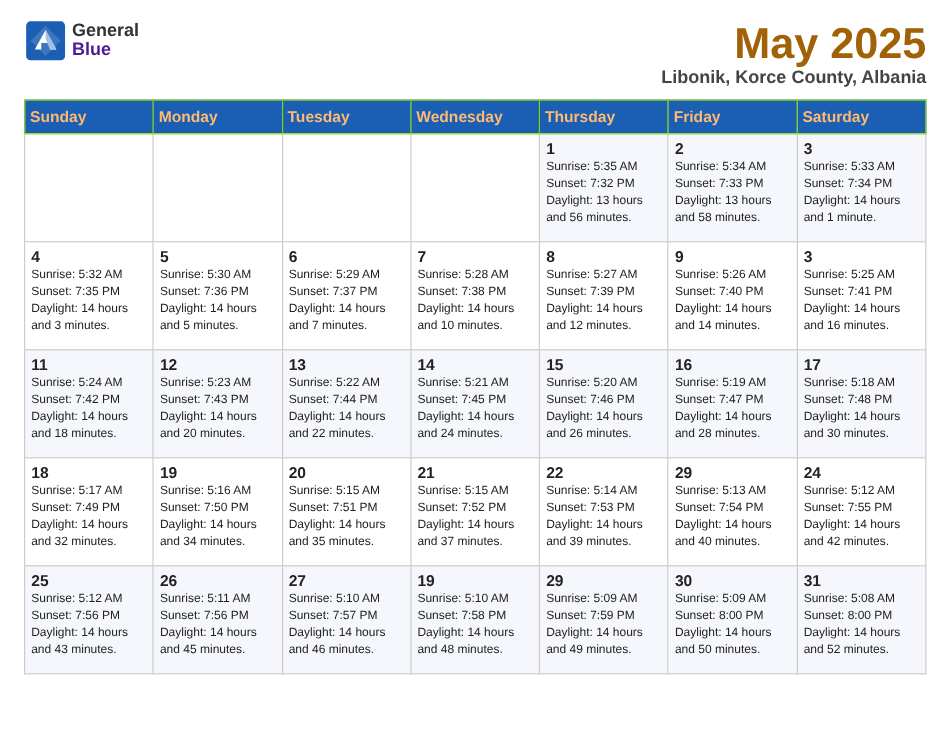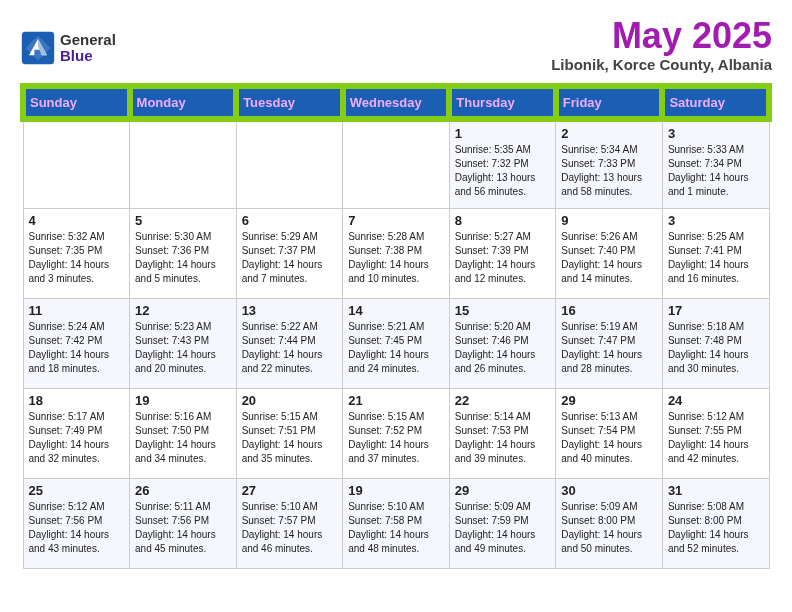--- a/index.html
+++ b/index.html
@@ -17,54 +17,53 @@
     .header {
       display: flex;
       justify-content: space-between;
       align-items: flex-start;
       margin-bottom: 10px;
     }
     .logo {
       display: flex;
       align-items: center;
       gap: 0;
-      margin-top: 14px;
     }
     .logo-icon {
       width: 36px;
       height: 36px;
       margin-right: 4px;
     }
     .title-block {
       text-align: right;
     }
     .month-title {
       font-size: 36px;
       font-weight: bold;
-      color: #a21caf;
+      color: #a16207;
       line-height: 1.1;
     }
     .location {
       font-size: 15px;
       color: #444;
       font-weight: bold;
     }
     table {
       width: 100%;
       border-collapse: collapse;
       table-layout: fixed;
     }
     thead tr th {
       background-color: #1a5fb4;
-      color: #f0abfc;
+      color: #fdba74;
       font-size: 13px;
       font-weight: bold;
       padding: 6px 4px;
       text-align: left;
-      border: 6px solid #84cc16;
+      border: 1px solid #84cc16;
     }
     tbody tr td {
       vertical-align: top;
       border: 1px solid #ccc;
       padding: 4px 5px;
       font-size: 10.5px;
       color: #222;
       height: 90px;
       background: #fff;
     }

